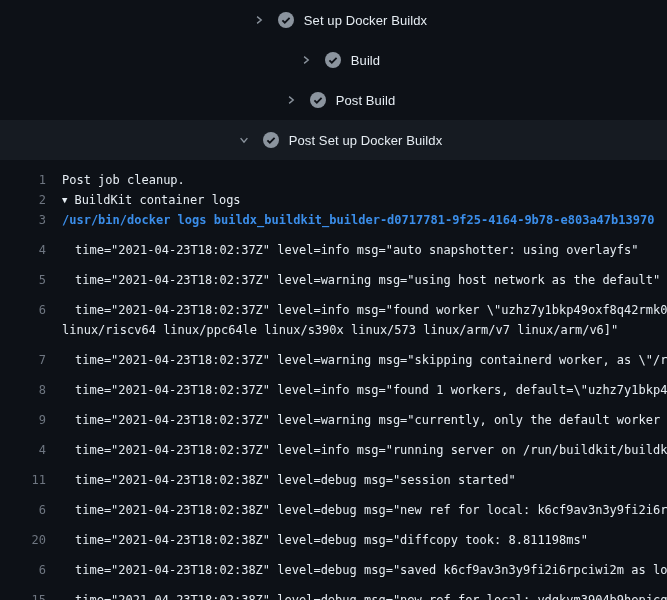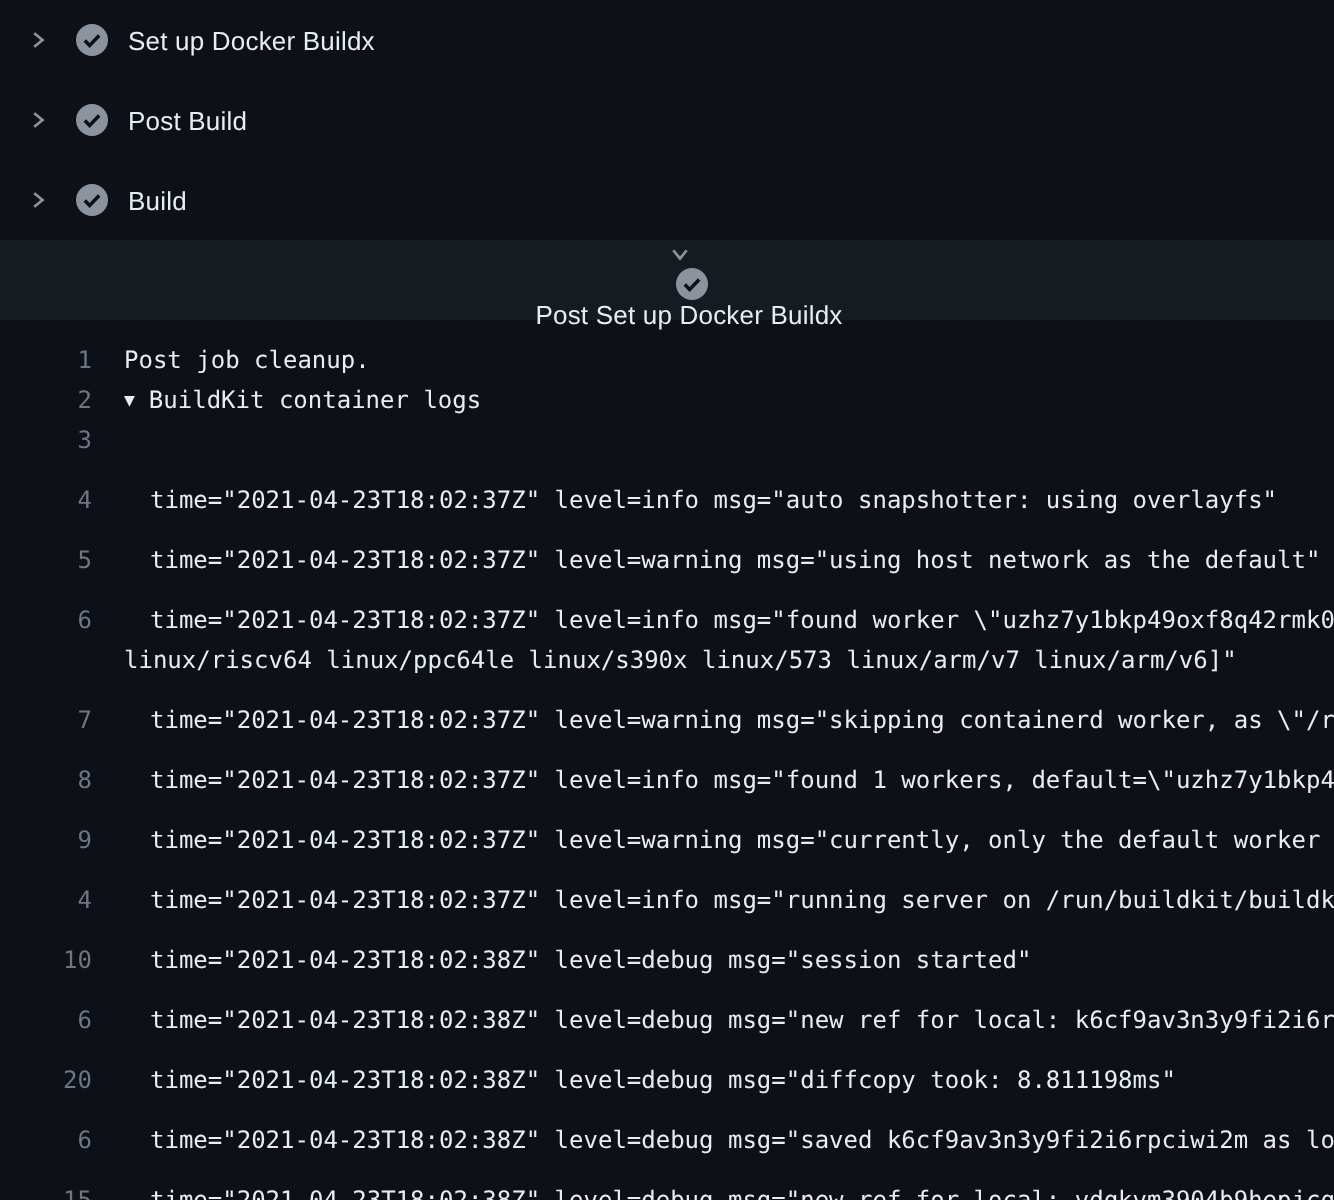--- a/index.html
+++ b/index.html
@@ -6,22 +6,23 @@
   body {
     width: 667px; height: 600px; overflow: hidden;
     background: var(--bg, #0d1117);
     font-family: "Liberation Sans", sans-serif;
   }
   .steps { }
   .step {
     display: flex; align-items: center;
     height: 40px; padding-left: 12px;
     cursor: pointer;
+    justify-content: center;
   }
-  .step.expanded { background: var(--header-active, #161b22); flex-direction: column; }
+  .step.expanded { background: var(--header-active, #161b22); }
   .chev { width: 14px; height: 14px; display: flex; align-items: center; justify-content: center; flex: none; }
   .check { margin-left: 12px; display: flex; align-items: center; flex: none; }
   .step-title { margin-left: 10px; color: var(--text, #e6edf3); font-size: 13px; font-weight: 400; letter-spacing: .1px; }
   .log {
     padding-top: 10px;
     font-family: "DejaVu Sans Mono", "Liberation Mono", monospace;
     font-size: 12px;
     color: var(--text, #e6edf3);
   }
   .row { display: flex; height: 20px; line-height: 20px; white-space: pre; overflow: hidden; }
@@ -54,61 +55,61 @@
         <svg width="12" height="12" viewBox="0 0 16 16">
           <path d="M5.5 3.5 11 8l-5.5 4.5" fill="none" stroke="#8b949e" stroke-width="1.8"></path>
         </svg>
       </span>
       <span class="check">
         <svg width="16" height="16" viewBox="0 0 16 16">
           <circle cx="8" cy="8" r="8" fill="#8b949e"></circle>
           <path d="M4.4 8.3l2.4 2.4 4.8-4.9" fill="none" stroke="#0d1117" stroke-width="1.8"></path>
         </svg>
       </span>
-      <span class="step-title">Post Build</span>
+      <span class="step-title">Build</span>
     </div>
     <div class="step">
       <span class="chev">
         <svg width="12" height="12" viewBox="0 0 16 16">
           <path d="M5.5 3.5 11 8l-5.5 4.5" fill="none" stroke="#8b949e" stroke-width="1.8"></path>
         </svg>
       </span>
       <span class="check">
         <svg width="16" height="16" viewBox="0 0 16 16">
           <circle cx="8" cy="8" r="8" fill="#8b949e"></circle>
           <path d="M4.4 8.3l2.4 2.4 4.8-4.9" fill="none" stroke="#0d1117" stroke-width="1.8"></path>
         </svg>
       </span>
-      <span class="step-title">Build</span>
+      <span class="step-title">Post Build</span>
     </div>
     <div class="step expanded">
       <span class="chev">
         <svg width="12" height="12" viewBox="0 0 16 16">
           <path d="M3.5 5.5 8 11l4.5-5.5" fill="none" stroke="#8b949e" stroke-width="1.8"></path>
         </svg>
       </span>
       <span class="check">
         <svg width="16" height="16" viewBox="0 0 16 16">
           <circle cx="8" cy="8" r="8" fill="#8b949e"></circle>
           <path d="M4.4 8.3l2.4 2.4 4.8-4.9" fill="none" stroke="#0d1117" stroke-width="1.8"></path>
         </svg>
       </span>
       <span class="step-title">Post Set up Docker Buildx</span>
     </div>
   </div>
 <div class="log" id="log">
     <div class="row i0 plain"><span class="num">1</span><span class="txt">Post job cleanup.</span></div>
     <div class="row i0 group"><span class="num">2</span><span class="txt"><span class="tgl">▼</span><span>BuildKit container logs</span></span></div>
-    <div class="row i0 command"><span class="num">3</span></div>
+    <div class="row i0 command"><span class="num">3</span><span class="txt">/usr/bin/docker logs buildx_buildkit_builder-d0717781-9f25-4164-9b78-e803a47b13970</span></div>
     <div class="row i1 log"><span class="num">4</span><span class="txt">time="2021-04-23T18:02:37Z" level=info msg="auto snapshotter: using overlayfs"</span></div>
     <div class="row i1 log"><span class="num">5</span><span class="txt">time="2021-04-23T18:02:37Z" level=warning msg="using host network as the default"</span></div>
     <div class="row i1 log"><span class="num">6</span><span class="txt">time="2021-04-23T18:02:37Z" level=info msg="found worker \"uzhz7y1bkp49oxf8q42rmk0xj</span></div>
     <div class="row i0 cont"><span class="num"></span><span class="txt">linux/riscv64 linux/ppc64le linux/s390x linux/573 linux/arm/v7 linux/arm/v6]"</span></div>
     <div class="row i1 log"><span class="num">7</span><span class="txt">time="2021-04-23T18:02:37Z" level=warning msg="skipping containerd worker, as \"/run</span></div>
     <div class="row i1 log"><span class="num">8</span><span class="txt">time="2021-04-23T18:02:37Z" level=info msg="found 1 workers, default=\"uzhz7y1bkp49o</span></div>
     <div class="row i1 log"><span class="num">9</span><span class="txt">time="2021-04-23T18:02:37Z" level=warning msg="currently, only the default worker ca</span></div>
     <div class="row i1 log"><span class="num">4</span><span class="txt">time="2021-04-23T18:02:37Z" level=info msg="running server on /run/buildkit/buildkit</span></div>
-    <div class="row i1 log"><span class="num">10</span><span class="txt">time="2021-04-23T18:02:38Z" level=debug msg="session started"</span></div>
+    <div class="row i1 log"><span class="num">11</span><span class="txt">time="2021-04-23T18:02:38Z" level=debug msg="session started"</span></div>
     <div class="row i1 log"><span class="num">6</span><span class="txt">time="2021-04-23T18:02:38Z" level=debug msg="new ref for local: k6cf9av3n3y9fi2i6rpc</span></div>
     <div class="row i1 log"><span class="num">20</span><span class="txt">time="2021-04-23T18:02:38Z" level=debug msg="diffcopy took: 8.811198ms"</span></div>
     <div class="row i1 log"><span class="num">6</span><span class="txt">time="2021-04-23T18:02:38Z" level=debug msg="saved k6cf9av3n3y9fi2i6rpciwi2m as loca</span></div>
     <div class="row i1 log"><span class="num">15</span><span class="txt">time="2021-04-23T18:02:38Z" level=debug msg="new ref for local: vdqkvm3904b9hepjcq3k</span></div>
   </div>
 
 </body></html>

